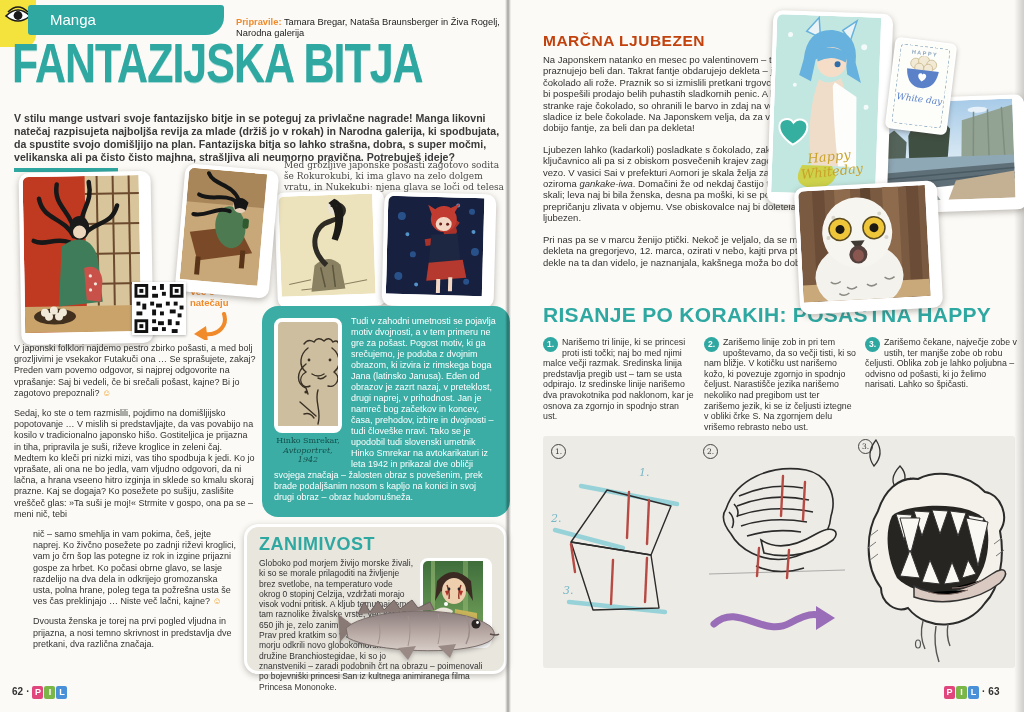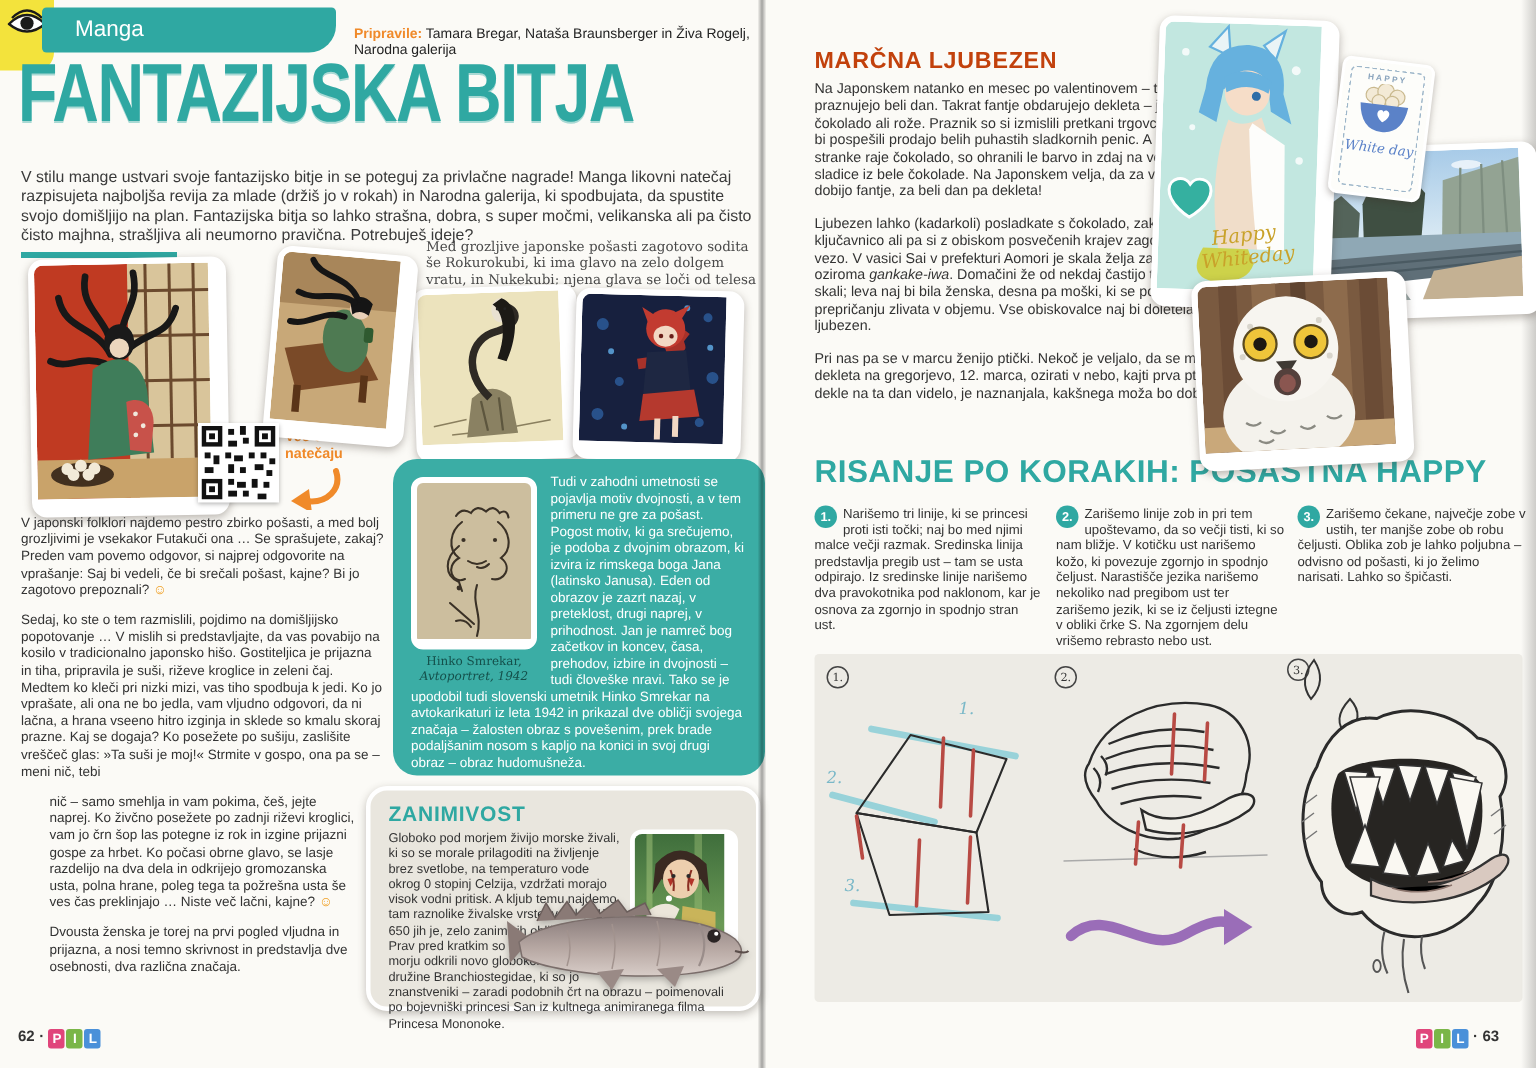--- a/index.html
+++ b/index.html
@@ -14,40 +14,40 @@
   .eye-box{left:0;top:0;width:36px;height:47px;background:#f3e33c;border-radius:0 0 12px 0;
            display:flex;align-items:flex-start;justify-content:center;padding-top:6px;box-sizing:border-box;}
   .tab-manga{left:28px;top:5px;width:196px;height:30px;background:#2fa8a2;color:#fff;
              font-size:15px;line-height:30px;padding-left:22px;box-sizing:border-box;
              border-radius:3px 3px 18px 3px;}
   .credits{left:236px;top:17px;width:274px;font-size:9.3px;line-height:11px;color:#222;}
   .credits b{color:#f08a2a;}
   .big-title{left:12px;top:36px;width:502px;font-size:43px;font-weight:900;letter-spacing:-1px;
              color:#2fa8a2;line-height:1;transform:scaleY(1.28);transform-origin:top left;
              text-shadow:0 1px 0 rgba(47,168,162,.4);}
-  .intro{left:14px;top:112px;width:494px;font-size:10.6px;font-weight:normal;line-height:13px;color:#3a3a3a;}
+  .intro{left:14px;top:112px;width:494px;font-size:10.6px;font-weight:bold;line-height:13px;color:#3a3a3a;}
   .rule{left:14px;top:168px;width:104px;height:4px;background:#2fa8a2;}
   
   .body-txt{font-size:9px;line-height:11.2px;color:#333;}
   .col-left{left:14px;top:343px;width:243px;}
   .col-left .narrow{width:206px;margin-left:19px;}
   .smiley{color:#f0a22a;font-weight:bold;}
   .qr-label{left:190px;top:286px;width:52px;color:#f08a2a;font-weight:bold;font-size:9.5px;line-height:11px;}
   
   .cap-serif{font-family:"DejaVu Serif",serif;font-size:9px;line-height:11px;color:#4a4a4a;}
   .caption-monsters{left:284px;top:160px;width:226px;}
   .janus-box{left:262px;top:306px;width:248px;height:211px;background:#3bada5;border-radius:16px;
              padding:10px 12px;box-sizing:border-box;color:#fff;font-size:9px;line-height:11px;}
-  .smrekar-fig{float:left;width:84px;margin:2px 9px 2px 0;text-align:center;}
+  .smrekar-fig{float:left;width:68px;margin:2px 9px 2px 0;text-align:center;}
   .smrekar-img{background:#fff;border:4px solid #fff;border-radius:8px;overflow:hidden;}
   .smrekar-cap{font-family:"DejaVu Serif",serif;font-size:8px;line-height:9.5px;color:#14504b;margin-top:3px;}
   .smrekar-cap .it{font-style:italic;}
   .fact-box{left:244px;top:524px;width:263px;height:150px;background:#e9e6de;border:3px solid #fff;
             border-radius:14px;box-shadow:0 2px 6px rgba(60,50,40,.3);padding:7px 12px;box-sizing:border-box;}
-  .fact-title{color:#2fa8a2;font-weight:900;font-size:14px;letter-spacing:.5px;margin-bottom:3px;}
+  .fact-title{color:#2fa8a2;font-weight:900;font-size:18px;letter-spacing:.5px;margin-bottom:3px;}
   .fact-text{font-size:8.5px;line-height:10.3px;color:#333;}
   .mononoke{float:right;width:66px;margin:0 0 4px 6px;background:#fff;border:3px solid #fff;
             border-radius:8px;overflow:hidden;}
   .fish{left:338px;top:594px;z-index:6;filter:drop-shadow(0 2px 2px rgba(0,0,0,.25));}
   
   .footer{font-size:10px;font-weight:bold;color:#333;display:flex;align-items:flex-start;gap:3px;}
   .pil-logo{display:inline-flex;gap:1px;}
   .pil-logo span{display:inline-block;width:11px;height:13px;color:#fff;font-size:9px;font-weight:900;
                  text-align:center;line-height:13px;border-radius:2px;}
   .pil-p{background:#e0457b;} .pil-i{background:#7ab648;} .pil-l{background:#4a90d9;}
@@ -204,21 +204,21 @@
   <svg class="abs" style="left:192px;top:312px;" width="36" height="28" viewBox="0 0 36 28">
     <path d="M32,2 C36,14 26,24 12,22" fill="none" stroke="#f08a2a" stroke-width="4" stroke-linecap="round"></path>
     <polygon points="14,14 2,22 16,30" fill="#f08a2a"></polygon>
   </svg>
 
   <div class="abs col-left body-txt">
     <p><span>V japonski folklori najdemo pestro zbirko pošasti, a med bolj grozljivimi je vsekakor Futakuči ona … Se sprašujete, zakaj? Preden vam povemo odgovor, si najprej odgovorite na vprašanje: Saj bi vedeli, če bi srečali pošast, kajne? Bi jo zagotovo prepoznali?</span> <span class="smiley">☺</span></p>
     <p>Sedaj, ko ste o tem razmislili, pojdimo na domišljijsko popotovanje … V mislih si predstavljajte, da vas povabijo na kosilo v tradicionalno japonsko hišo. Gostiteljica je prijazna in tiha, pripravila je suši, riževe kroglice in zeleni čaj. Medtem ko kleči pri nizki mizi, vas tiho spodbuja k jedi. Ko jo vprašate, ali ona ne bo jedla, vam vljudno odgovori, da ni lačna, a hrana vseeno hitro izginja in sklede so kmalu skoraj prazne. Kaj se dogaja? Ko posežete po sušiju, zaslišite vreščeč glas: »Ta suši je moj!« Strmite v gospo, ona pa se – meni nič, tebi</p>
     <div class="narrow">
       <p><span>nič – samo smehlja in vam pokima, češ, jejte naprej. Ko živčno posežete po zadnji riževi kroglici, vam jo črn šop las potegne iz rok in izgine prijazni gospe za hrbet. Ko počasi obrne glavo, se lasje razdelijo na dva dela in odkrijejo gromozanska usta, polna hrane, poleg tega ta požrešna usta še ves čas preklinjajo … Niste več lačni, kajne?</span> <span class="smiley">☺</span></p>
-      <p>Dvousta ženska je torej na prvi pogled vljudna in prijazna, a nosi temno skrivnost in predstavlja dve osebnosti, dva različna značaja.</p>
+      <p>Dvousta ženska je torej na prvi pogled vljudna in prijazna, a nosi temno skrivnost in predstavlja dve pretkani, dva različna značaja.</p>
     </div>
   </div>
 
   <div class="abs cap-serif caption-monsters">Med grozljive japonske pošasti zagotovo sodita še Rokurokubi, ki ima glavo na zelo dolgem vratu, in Nukekubi; njena glava se loči od telesa in leta naokrog.</div>
 
   <div class="abs photo" style="left:276px;top:191px;width:102px;height:108px;transform:rotate(-2deg);">
     <svg width="94" height="100" viewBox="0 0 94 100">
       <rect width="94" height="100" fill="#ece3bd"></rect>
       <g stroke="#8a7f5e" stroke-width="1">
           <line x1="8" y1="88" x2="30" y2="84"></line>

